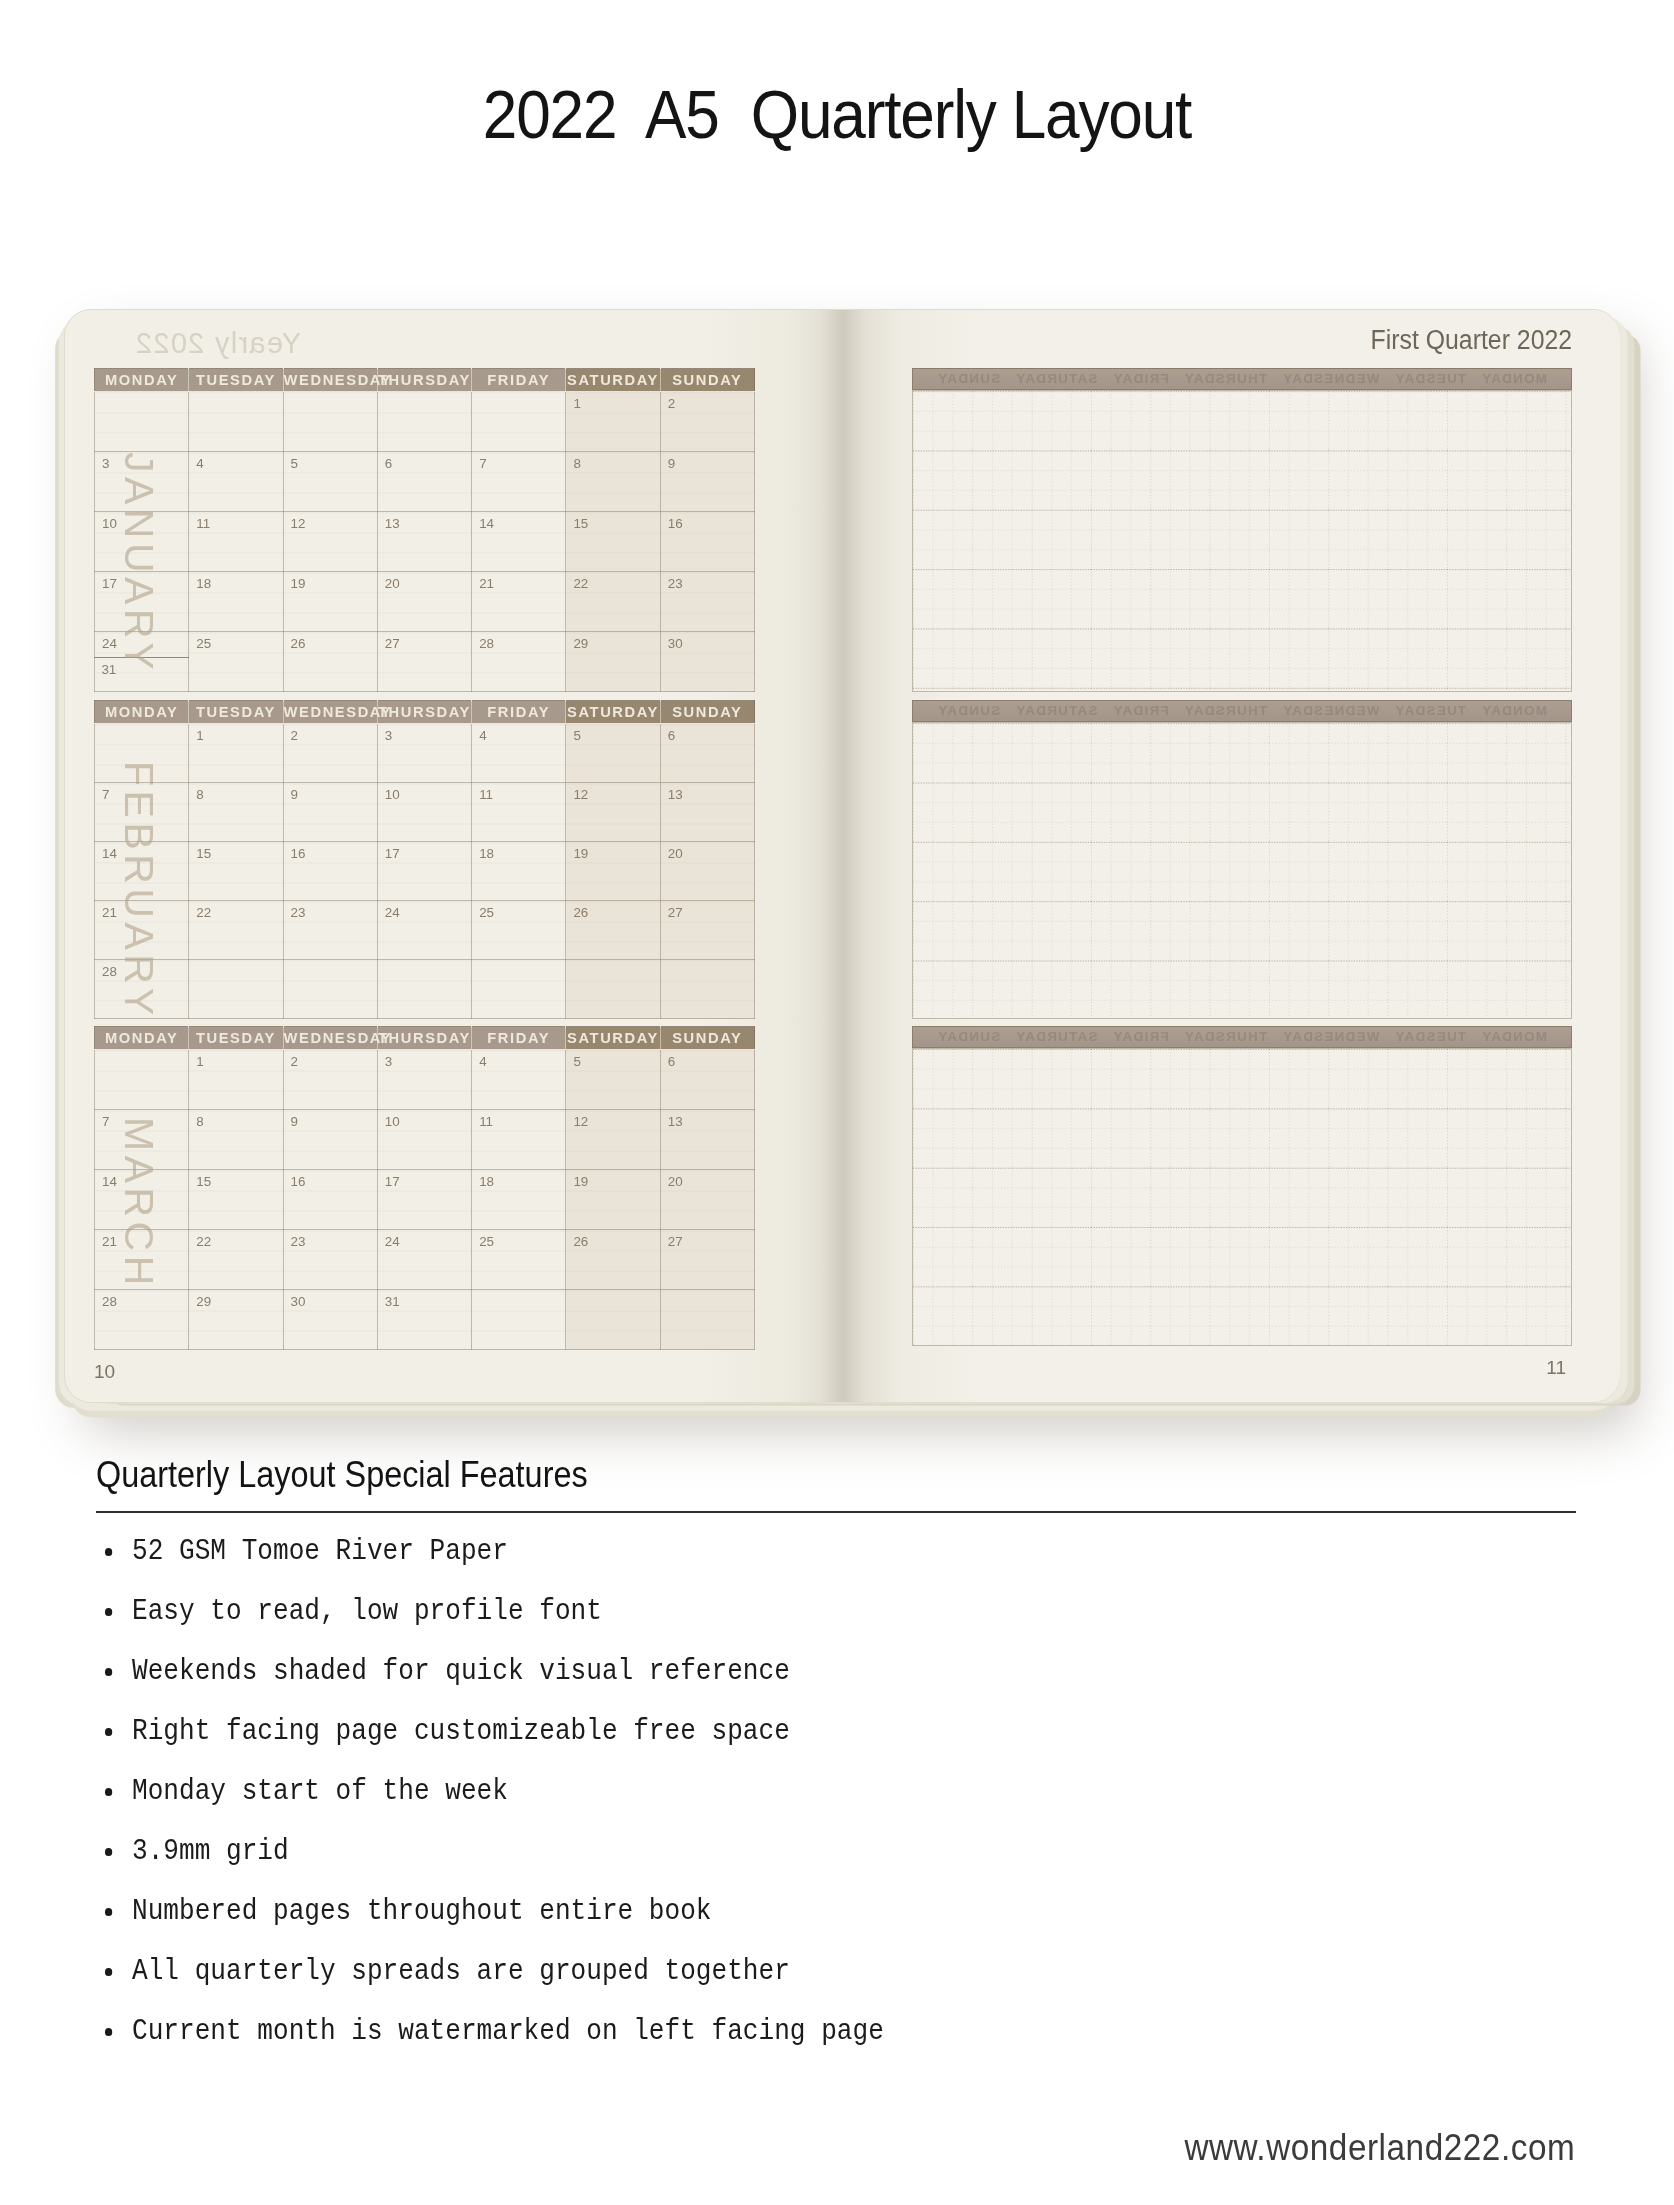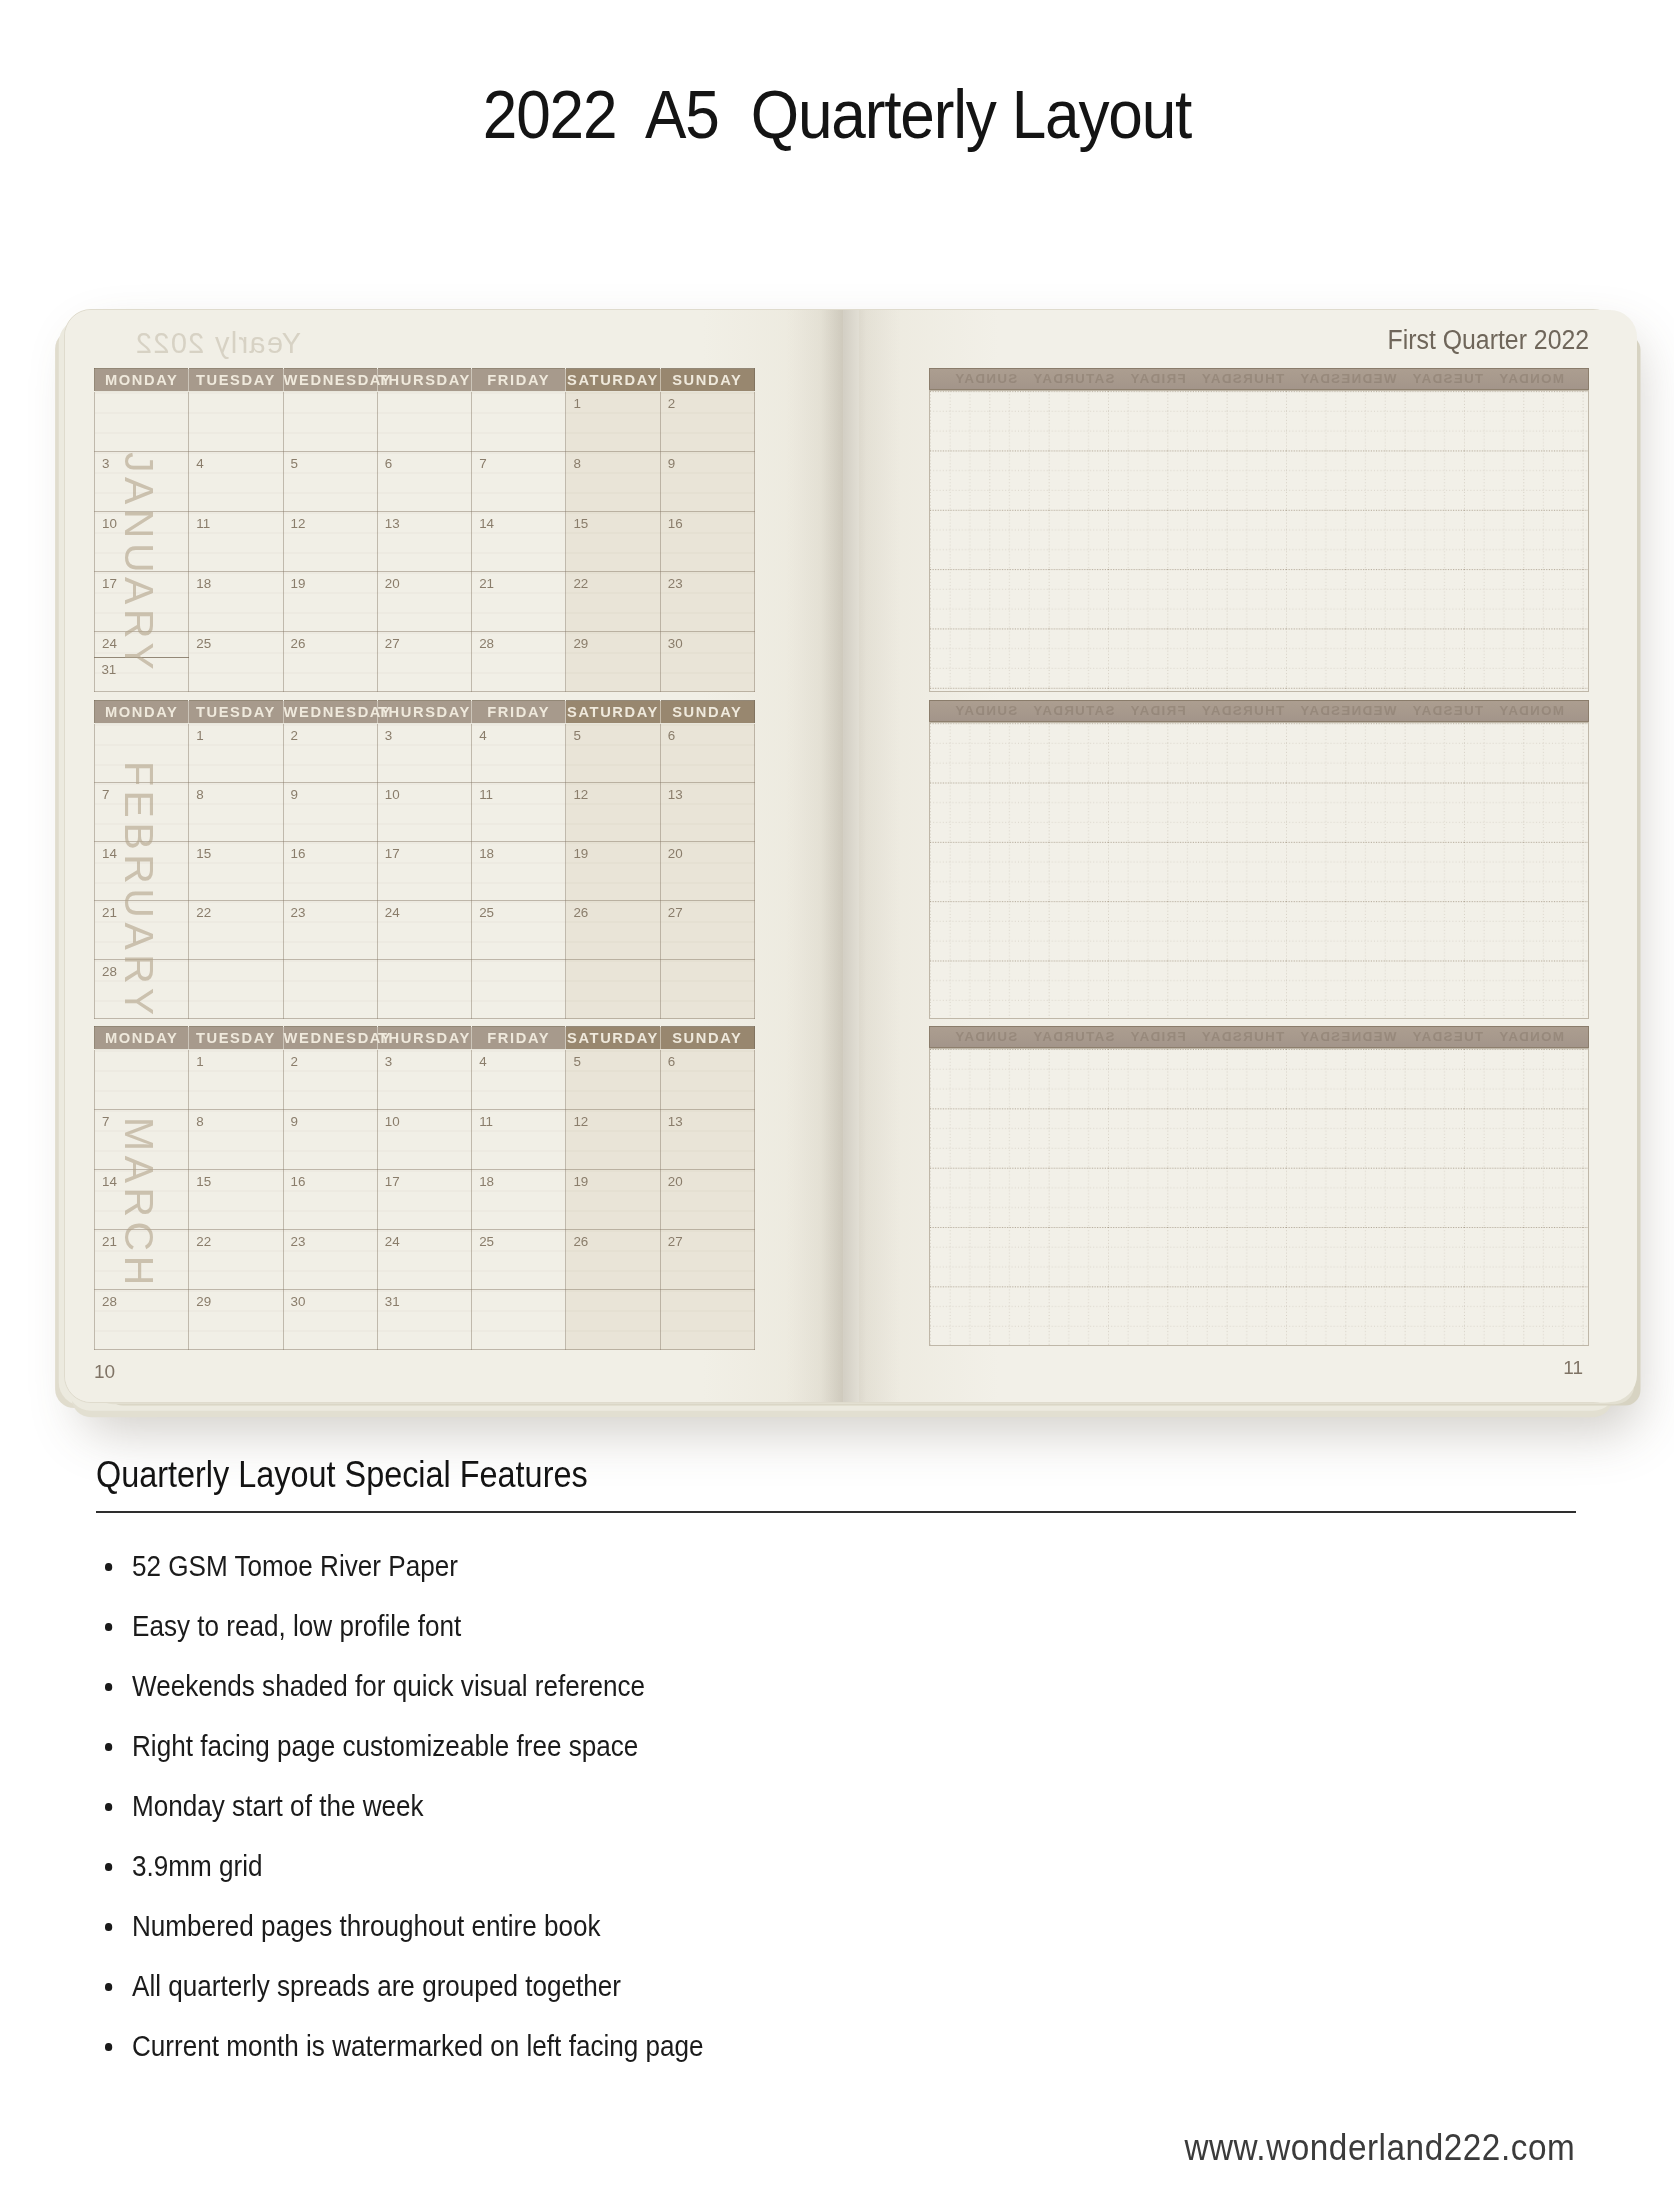--- a/index.html
+++ b/index.html
@@ -24,21 +24,21 @@
       32px 14px 0 -11.5px #d7d3c2,
       0 11.5px 0 -3.8px #eceadf,
       0 22px 0 -7.7px #e2dfd1,
       -9px 6.4px 0 -3.8px #eceadf,
       -16.6px 12.8px 0 -7.7px #e0dccd,
       18px 29px 51px rgba(90,80,60,.28);
   }
   .page{position:absolute;top:0;height:100%;}
   .page-left{left:0;width:778px;border-radius:27px 0 0 27px;
     background:linear-gradient(to right,var(--page-cream) 0 82%,#ebe8dc 100%);}
-  .page-right{left:794px;width:778px;border-radius:0 27px 27px 0;
+  .page-right{left:777px;width:778px;border-radius:0 27px 27px 0;
     background:linear-gradient(to left,var(--page-cream-right) 0 82%,#ece9de 100%);}
   .spine{position:absolute;left:721px;top:0;width:115px;height:100%;pointer-events:none;
     background:linear-gradient(to right,rgba(121,108,90,0) 0%,rgba(121,108,90,.07) 30%,
       rgba(95,83,66,.20) 49%,rgba(95,83,66,.20) 51%,rgba(121,108,90,.07) 70%,rgba(121,108,90,0) 100%);}
   
   .ghost-yearly{
     position:absolute;left:32px;top:16.6px;font-size:29px;letter-spacing:1.3px;
     color:rgba(174,163,143,.38);transform:scaleX(-1);transform-origin:102px center;
     white-space:pre;font-weight:400;
   }
@@ -89,21 +89,21 @@
     border:0.6px solid rgba(150,136,114,.55);box-sizing:border-box;overflow:hidden;
   }
   .grid-area svg{display:block;}
   
   .features{position:absolute;left:96px;top:1454px;width:1480px;}
   .features h2{
     margin:0;font-size:36px;font-weight:400;letter-spacing:0;
     transform:scaleX(.9);transform-origin:left center;color:#131313;
   }
   .features .rule{margin:15.3px 0 0 0;border:none;border-top:2.6px solid #2e2e2e;width:100%;}
-  .features ul{list-style:none;margin:37px 0 0 0;padding:0;}
+  .features ul{list-style:none;margin:22px 0 0 0;padding:0;font-family:Liberation Mono, monospace;}
   .features li{
     position:relative;height:60px;padding-left:40px;font-size:29px;color:#1b1b1b;
     transform:scaleX(.9);transform-origin:left center;letter-spacing:0;
     box-sizing:border-box;
   }
   .features li::before{
     content:"";position:absolute;left:10.2px;top:12.8px;width:7.7px;height:7.7px;
     border-radius:50%;background:#1a1a1a;
   }
   

